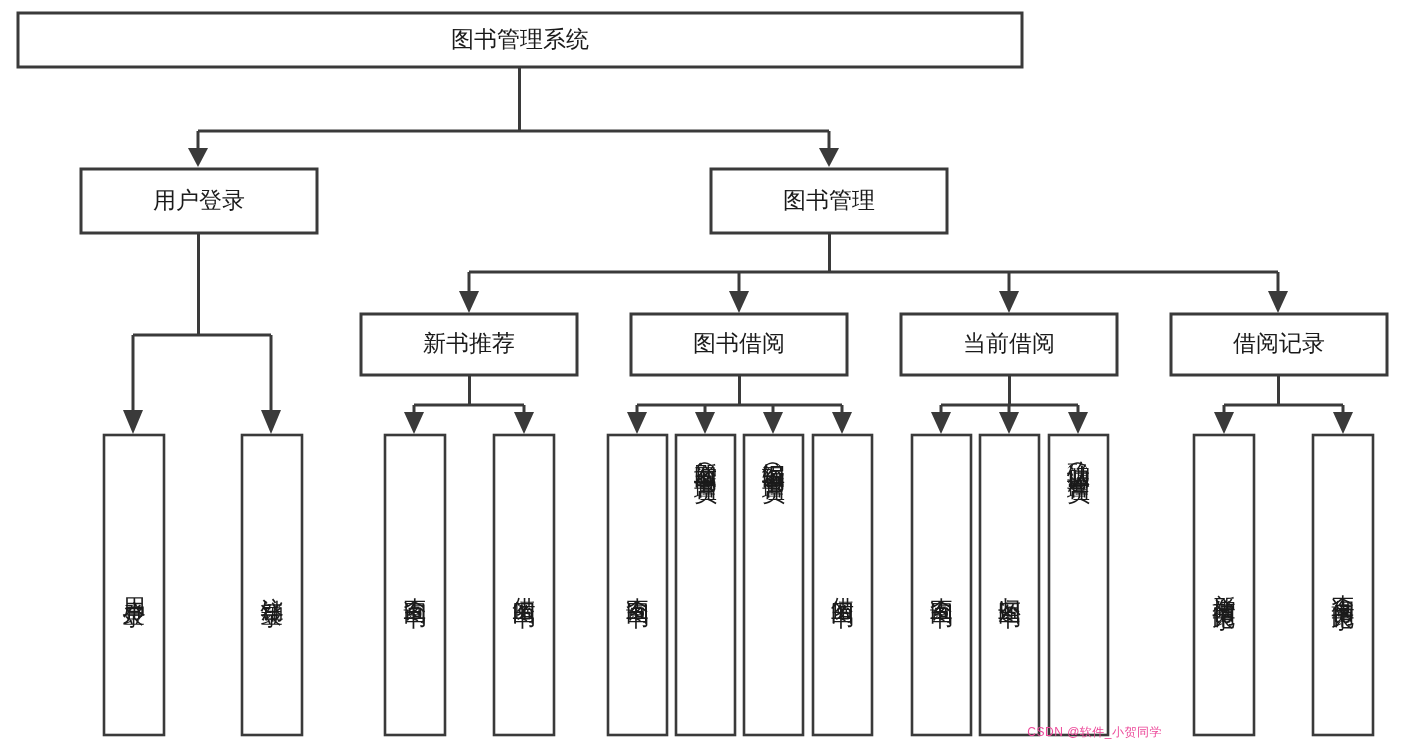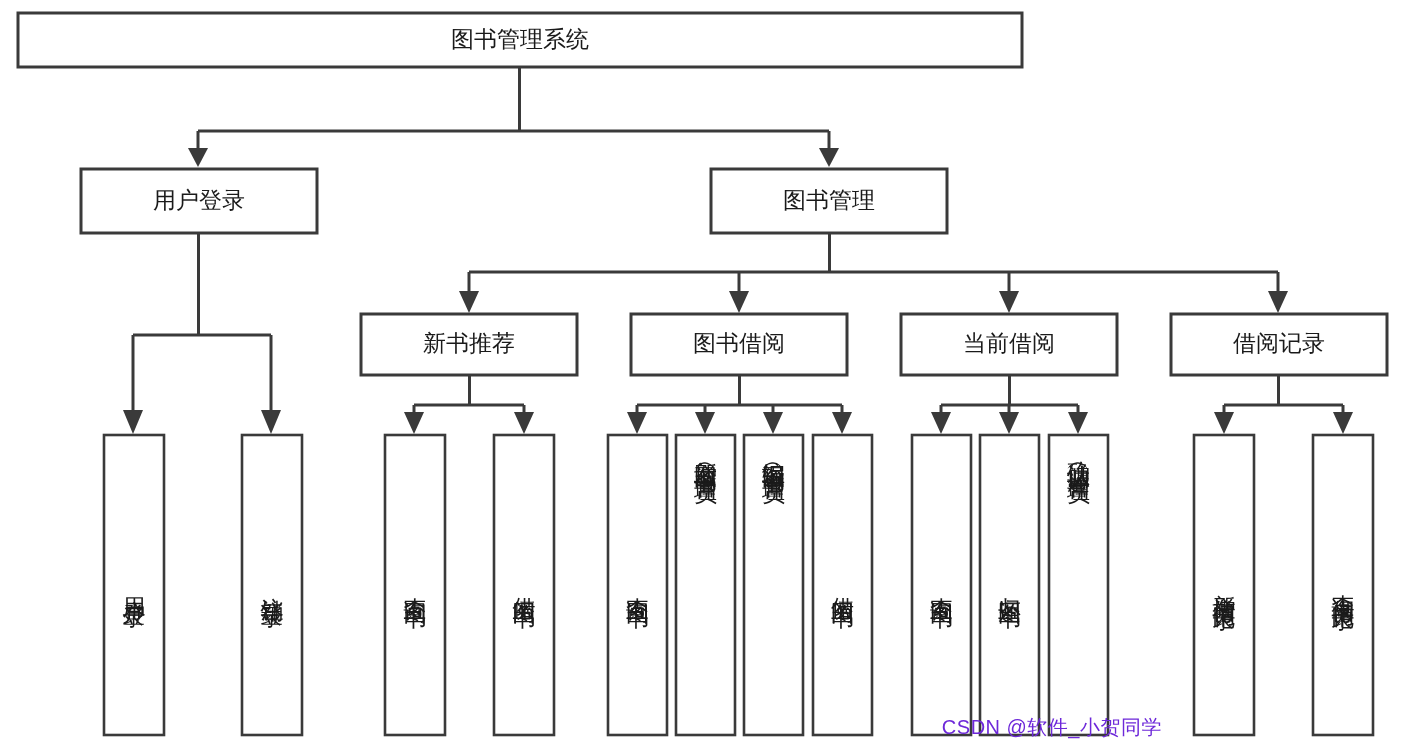--- a/index.html
+++ b/index.html
@@ -74,22 +74,22 @@
     position: absolute;
     box-sizing: border-box;
     background: transparent;
     pointer-events: none;
   }
   .watermark {
     position: absolute;
     right: 8px;
     bottom: 6px;
     font-family: "Liberation Sans", "DejaVu Sans", sans-serif;
-    font-size: 20px;
-    color: #6d28d9;
+    font-size: 12px;
+    color: #ec4899;
     white-space: nowrap;
     letter-spacing: 0.5px;
   }
 </style>
 </head>
 <body>
 
 <div id="diagram-root">
 
   <svg class="flow" viewBox="0 0 1405 747" xmlns="http://www.w3.org/2000/svg">

